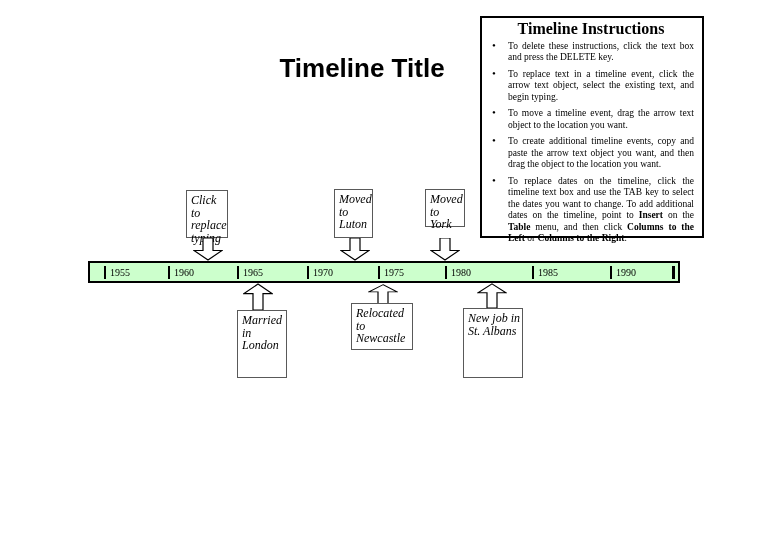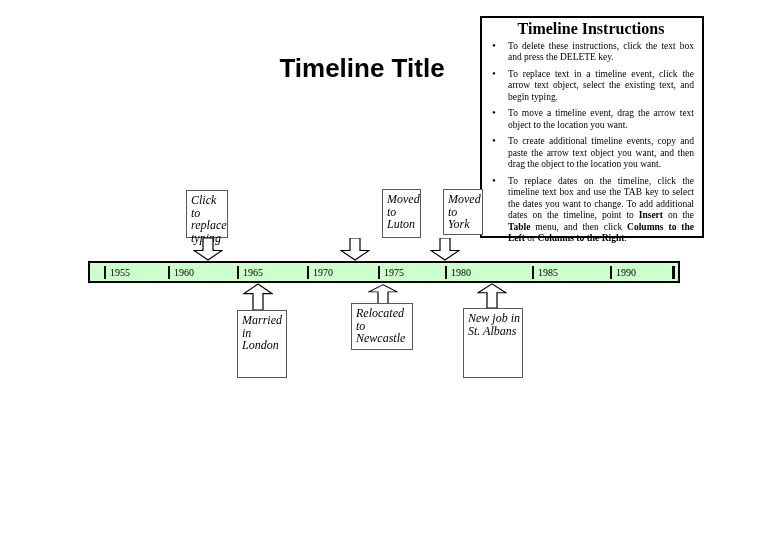--- a/index.html
+++ b/index.html
@@ -92,22 +92,22 @@
   .event-box {
     position: absolute;
     background: #fff;
     border: 1px solid #595959;
     padding: 3px 2px 0 4px;
     font-size: 12px;
     line-height: 12.5px;
     font-style: italic;
   }
   .event-click   { left: 186px; top: 190px; width: 42px; height: 48px; }
-  .event-luton   { left: 334px; top: 189px; width: 39px; height: 49px; margin-left: 48px; }
-  .event-york    { left: 443px; top: 189px; width: 40px; height: 46px; }
+  .event-luton   { left: 334px; top: 189px; width: 39px; height: 49px; }
+  .event-york    { left: 425px; top: 189px; width: 40px; height: 38px; }
   .event-married { left: 237px; top: 310px; width: 50px; height: 68px; }
   .event-newcastle { left: 351px; top: 303px; width: 62px; height: 47px; }
   .event-stalbans  { left: 463px; top: 308px; width: 60px; height: 70px; }
 
   .arrow { position: absolute; }
   .arrow svg { display: block; width: 100%; height: 100%; }
   .arrow-down-1 { left: 193px; top: 238px; width: 30px; height: 23px; }
   .arrow-down-2 { left: 340px; top: 238px; width: 30px; height: 23px; }
   .arrow-down-3 { left: 430px; top: 238px; width: 30px; height: 23px; }
   .arrow-up-1 { left: 243px; top: 283px; width: 30px; height: 27px; }

